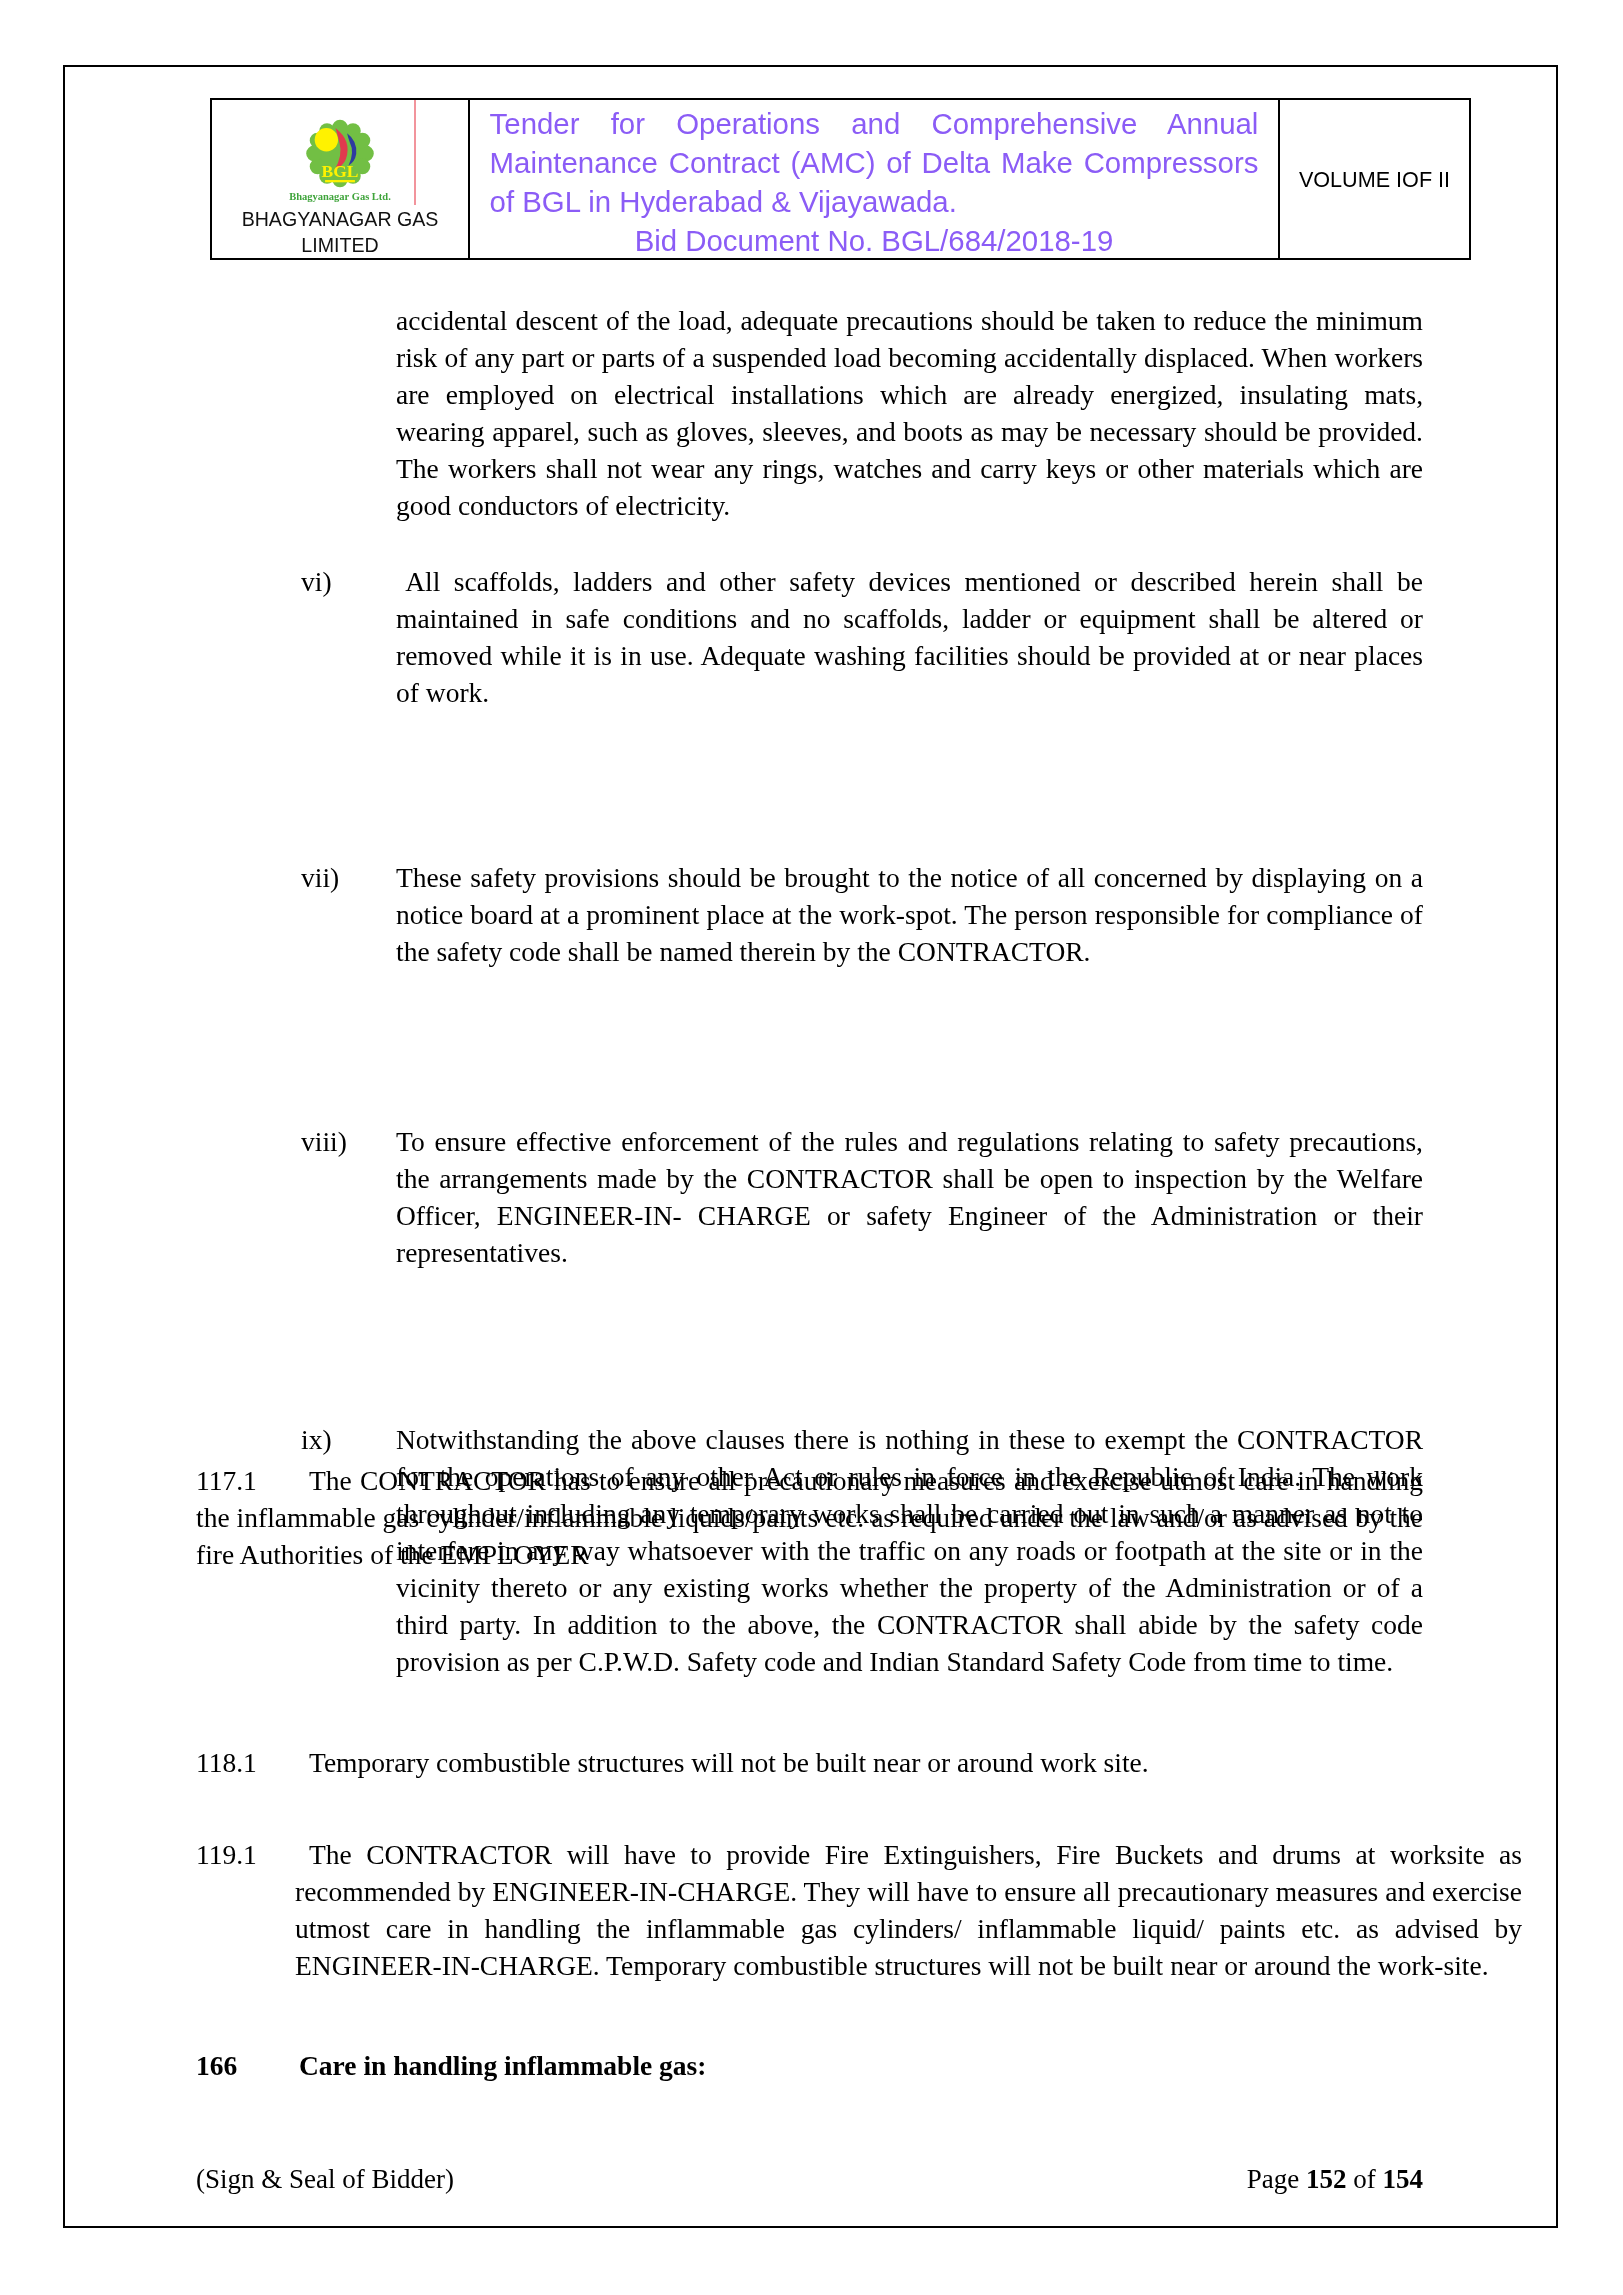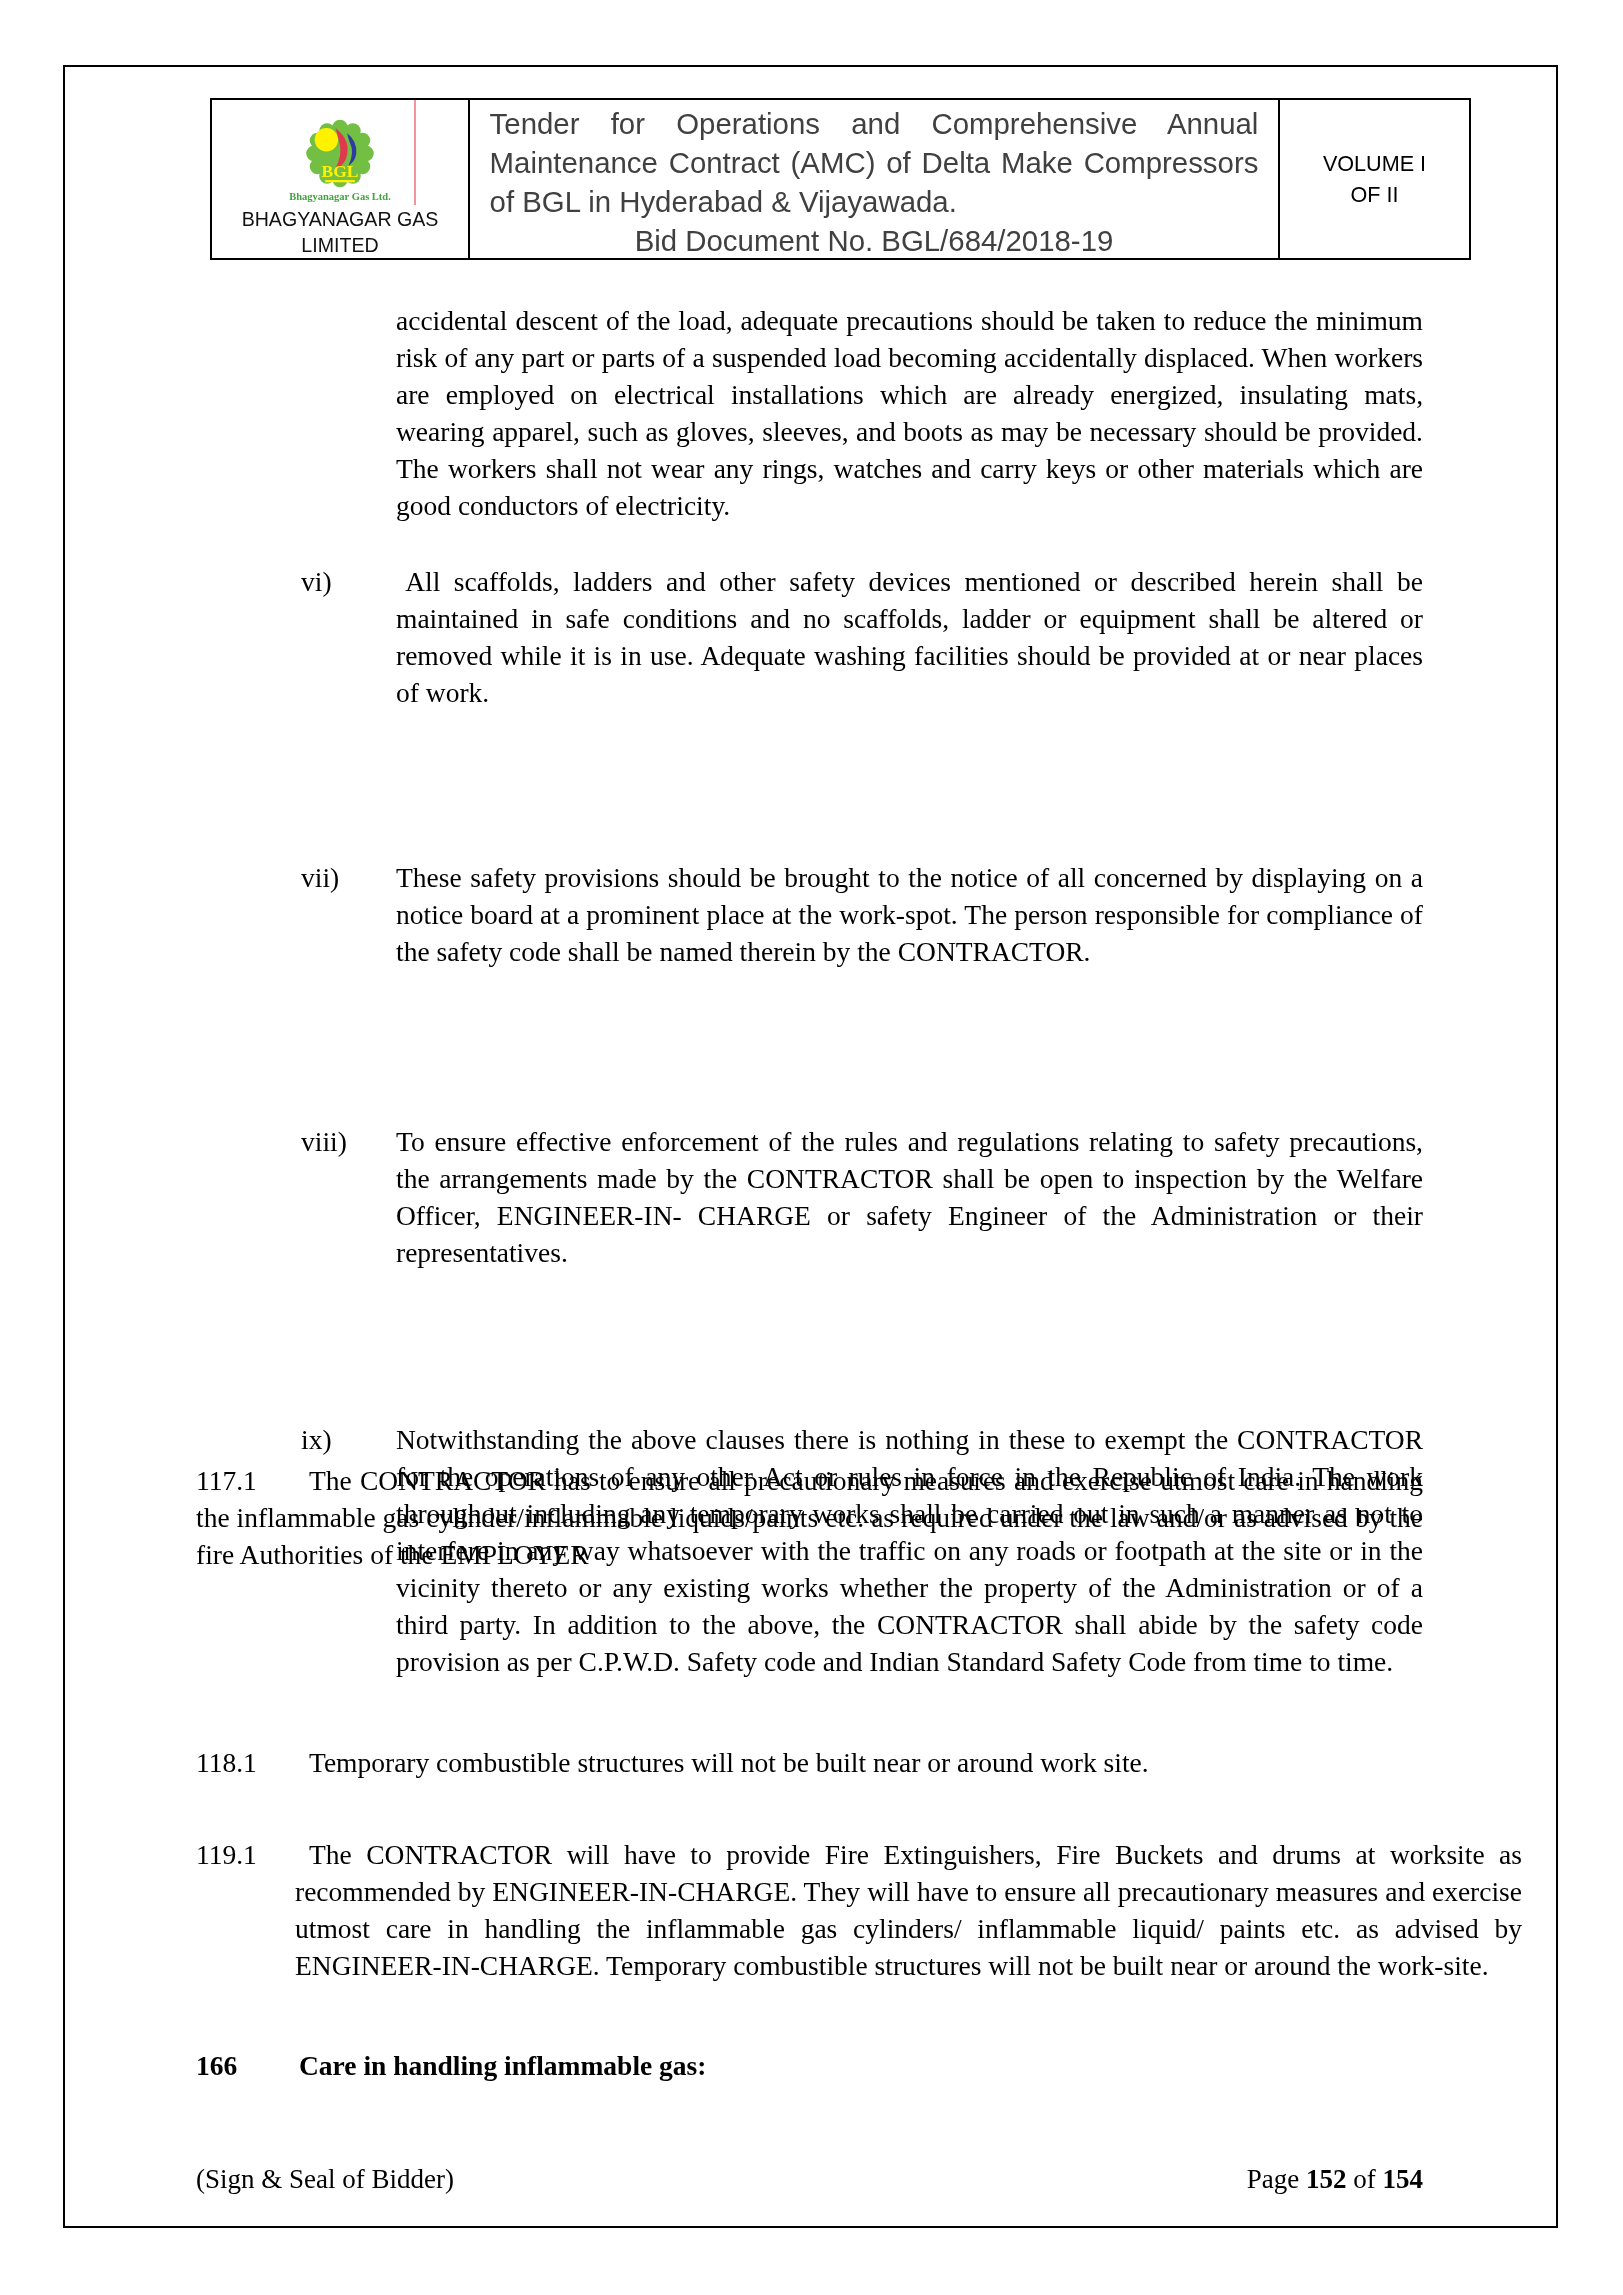--- a/index.html
+++ b/index.html
@@ -13,24 +13,24 @@
     border:2.6px solid #000;box-sizing:border-box;
   }
   
   .header-table{
     position:absolute;left:210px;top:98px;width:1261px;height:162px;
     display:flex;box-sizing:border-box;border:2.6px solid #000;background:#fff;
   }
   .cell{box-sizing:border-box;position:relative;}
   .logo-cell{width:258px;border-right:2.6px solid #000;display:flex;flex-direction:column;align-items:center;padding-top:19px;}
   .title-cell{width:810px;border-right:2.6px solid #000;padding:3.9px 19.6px 0 19.6px;
-    font-family:"Liberation Sans", sans-serif;font-size:29.4px;line-height:39px;color:#404040;}
+    font-family:"Liberation Sans", sans-serif;font-size:29.4px;line-height:39px;color:#8b5cf6;}
   .title-just{text-align:justify;}
   .title-center{text-align:center;}
-  .volume-cell{flex:1;display:flex;flex-direction:column;align-items:center;justify-content:center;
+  .volume-cell{flex:1;display:flex;flex-direction:row;align-items:center;justify-content:center;
     font-family:"Liberation Sans", sans-serif;font-size:21.6px;line-height:31px;text-align:center;}
   .red-line{position:absolute;left:202px;top:0;width:2px;height:105px;background:#f2949c;}
   .logo-caption{font-family:"Liberation Serif", serif;font-weight:bold;font-size:10.5px;color:#3fa43b;margin-top:0.7px;}
   .company-name{font-family:"Liberation Sans", sans-serif;font-size:19.6px;line-height:26px;
     text-align:center;color:#111;margin-top:3.9px;}
   
   .blk{position:absolute;left:196px;width:1227px;font-size:27.5px;line-height:37px;text-align:justify;}
   .li{position:relative;}
   .li-label{position:absolute;left:105px;top:0;}
   .li-text{margin-left:200px;}

